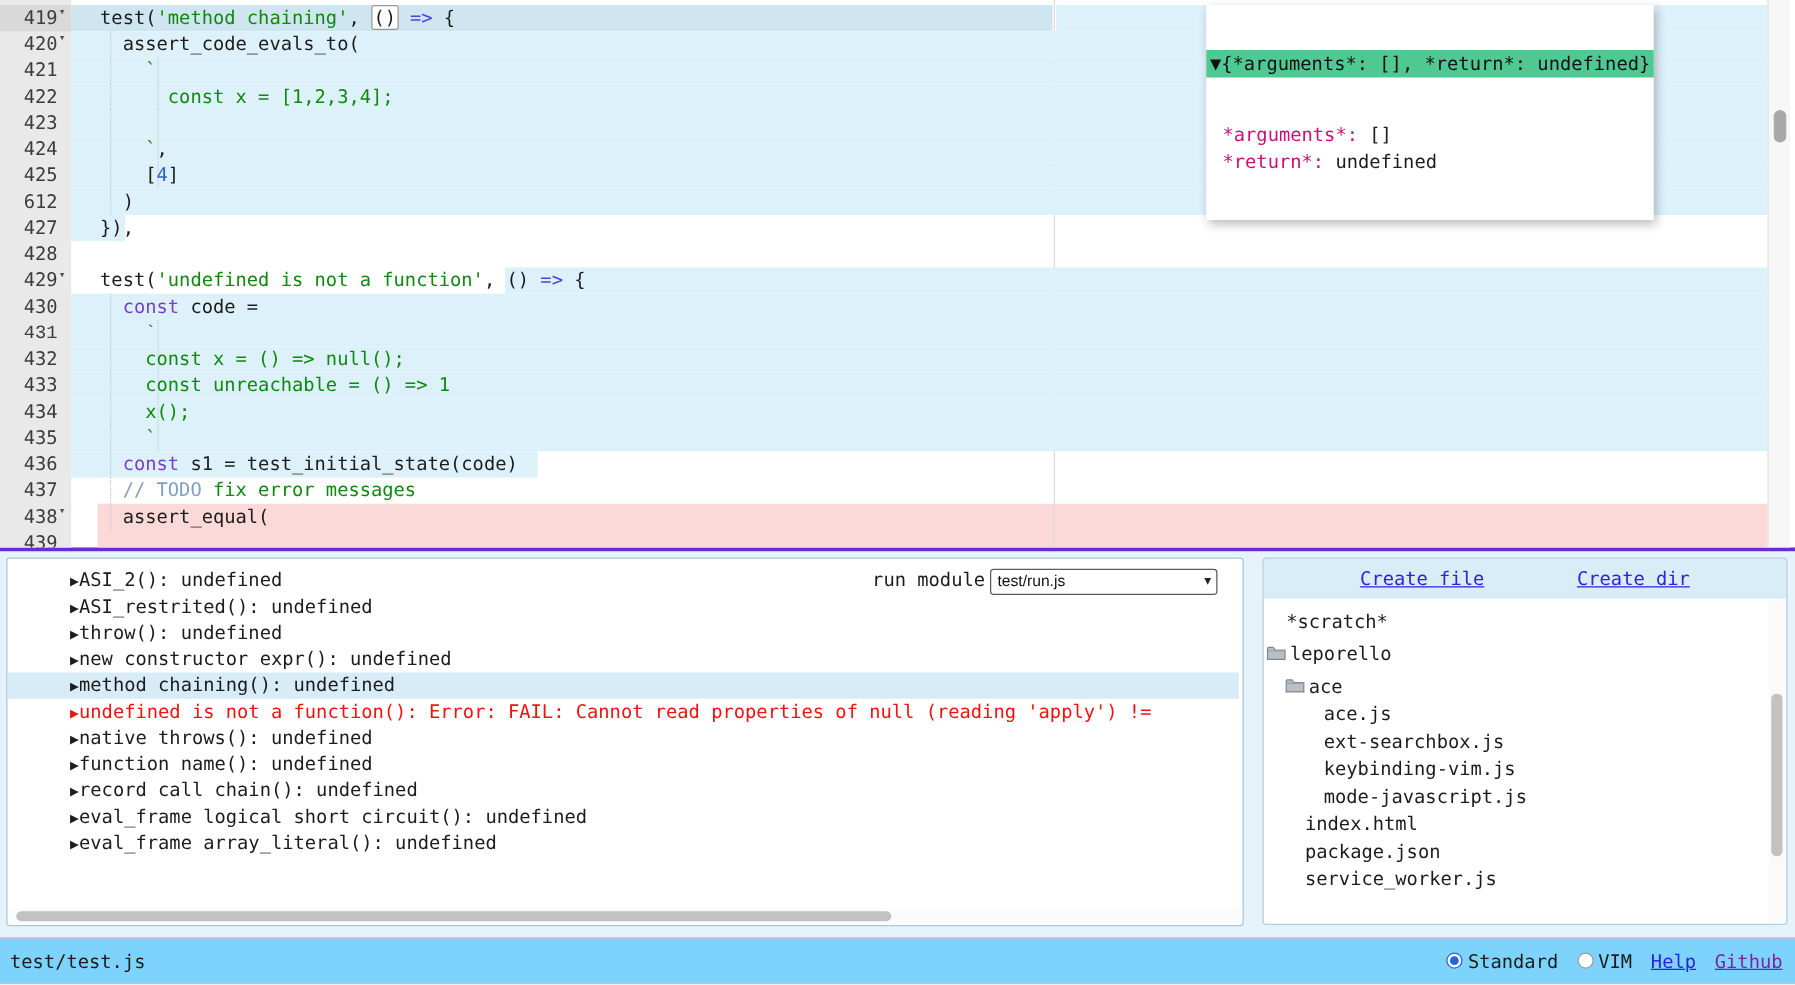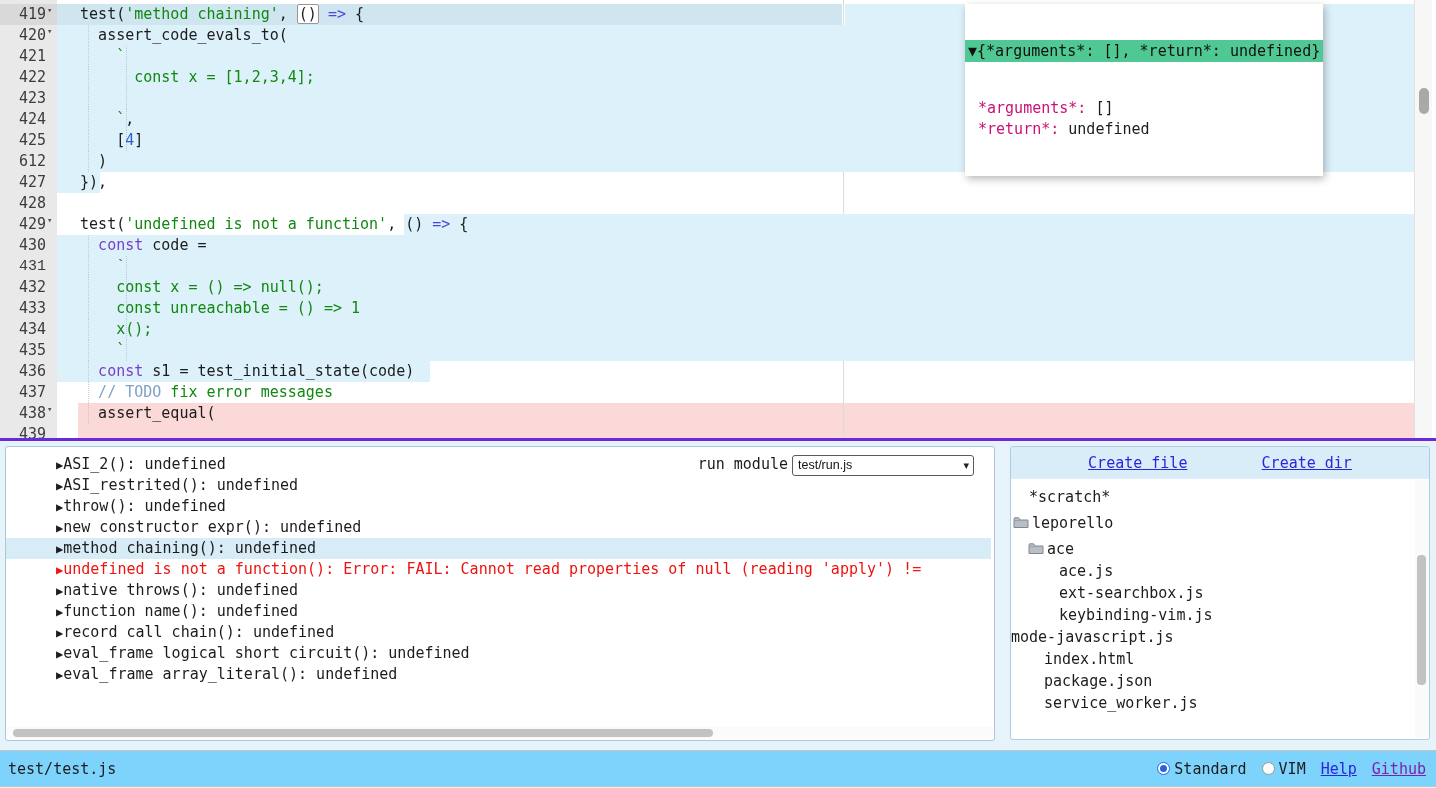--- a/index.html
+++ b/index.html
@@ -264,21 +264,21 @@
               <path d="M1 3 L1 11.5 L15 11.5 L15 4 L7.2 4 L5.6 1.8 L1.6 1.8 Z" fill="#b9bfc7" stroke="#82878e" stroke-width="1"></path>
               <path d="M1 4.6 L15 4.6" stroke="#9aa0a8" stroke-width="1"></path>
             </svg></span><span>leporello</span></div>
         <div class="trow folder" style="padding-left: 17px;"><span><svg class="ficon" width="16" height="13" viewBox="0 0 16 13">
               <path d="M1 3 L1 11.5 L15 11.5 L15 4 L7.2 4 L5.6 1.8 L1.6 1.8 Z" fill="#b9bfc7" stroke="#82878e" stroke-width="1"></path>
               <path d="M1 4.6 L15 4.6" stroke="#9aa0a8" stroke-width="1"></path>
             </svg></span><span>ace</span></div>
         <div class="trow file" style="padding-left: 48px;"><span>ace.js</span></div>
         <div class="trow file" style="padding-left: 48px;"><span>ext-searchbox.js</span></div>
         <div class="trow file" style="padding-left: 48px;"><span>keybinding-vim.js</span></div>
-        <div class="trow file" style=""><span>mode-javascript.js</span></div>
+        <div class="trow file" style="padding-left: 48px;"><span>mode-javascript.js</span></div>
         <div class="trow file" style="padding-left: 33px;"><span>index.html</span></div>
         <div class="trow file" style="padding-left: 33px;"><span>package.json</span></div>
         <div class="trow file" style="padding-left: 33px;"><span>service_worker.js</span></div>
       </div>
     <div class="fvscroll">
       <div class="fthumb"></div>
     </div>
   </div>
 
   <div class="statusbar">

